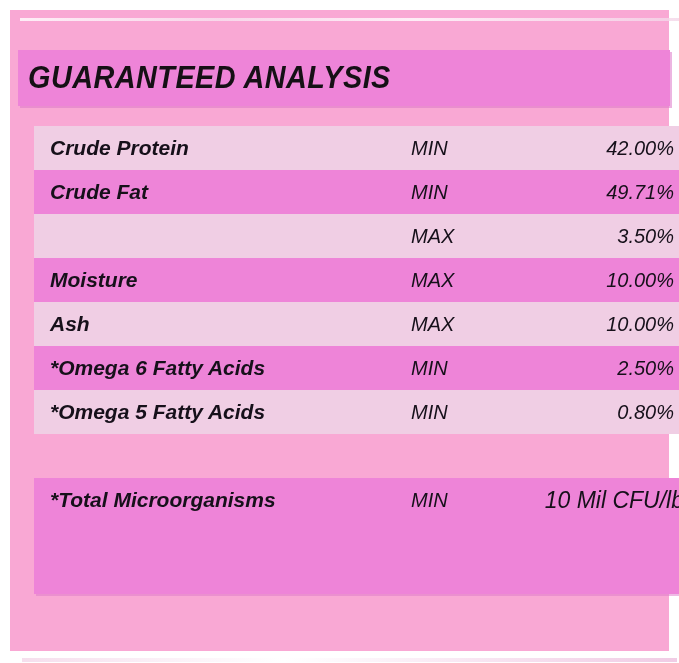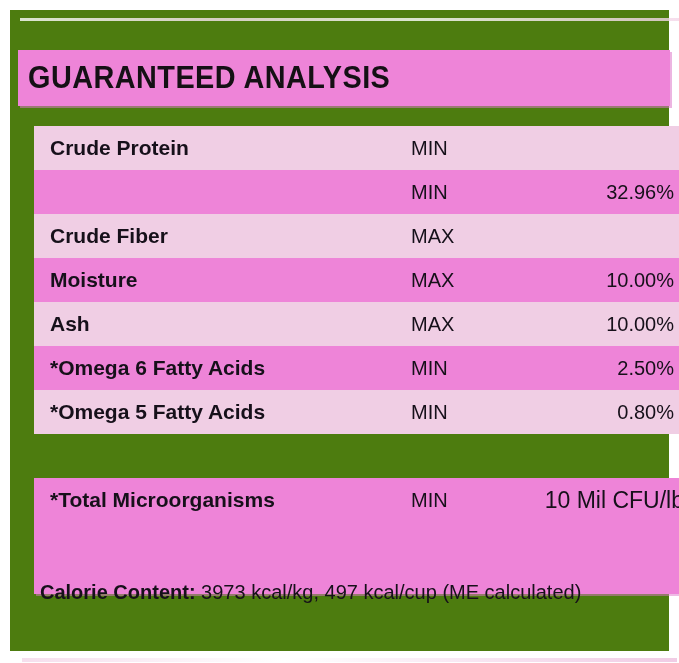--- a/index.html
+++ b/index.html
@@ -13,21 +13,22 @@
     font-family: "Liberation Sans", sans-serif;
     overflow: hidden;
   }
 
   .panel {
     position: absolute;
     left: 10px;
     top: 10px;
     width: 659px;
     height: 641px;
-    background: #4d7c0f;
+    background: #f9a8d4;
+    font-style: italic;
   }
 
   
   .header-band {
     position: absolute;
     left: 8px;
     top: 40px;
     width: 652px;
     height: 56px;
     background: #ee84d8;
@@ -173,32 +174,34 @@
 
   <div class="header-band"></div>
   <div class="header-title">GUARANTEED ANALYSIS</div>
 
   <div class="rows">
 
     <div class="row light">
       <div class="band"></div>
       <div class="cell nutrient">Crude Protein</div>
       <div class="cell qualifier">MIN</div>
+      <div class="cell value">42.00%</div>
     </div>
 
     <div class="row dark">
       <div class="band"></div>
-      <div class="cell qualifier">MIN</div>
-      <div class="cell value">32.96%</div>
-    </div>
-
-    <div class="row light">
-      <div class="band"></div>
-      <div class="cell nutrient">Crude Fiber</div>
+      <div class="cell nutrient">Crude Fat</div>
+      <div class="cell qualifier">MIN</div>
+      <div class="cell value">49.71%</div>
+    </div>
+
+    <div class="row light">
+      <div class="band"></div>
       <div class="cell qualifier">MAX</div>
+      <div class="cell value">3.50%</div>
     </div>
 
     <div class="row dark">
       <div class="band"></div>
       <div class="cell nutrient">Moisture</div>
       <div class="cell qualifier">MAX</div>
       <div class="cell value">10.00%</div>
     </div>
 
     <div class="row light">
@@ -224,19 +227,16 @@
 
   </div>
 
   <div class="final-block">
     <div class="cell nutrient">*Total Microorganisms</div>
     <div class="cell qualifier">MIN</div>
     <div class="cell value">10 Mil CFU/lb</div>
 
   </div>
 
-  <div class="calorie-line">
-    <span class="lead">Calorie Content:</span><span> 3973 kcal/kg, 497 kcal/cup (ME calculated)</span>
-  </div>
 
   <div class="edge-bottom"></div>
 
 </div>
 
 </body></html>

